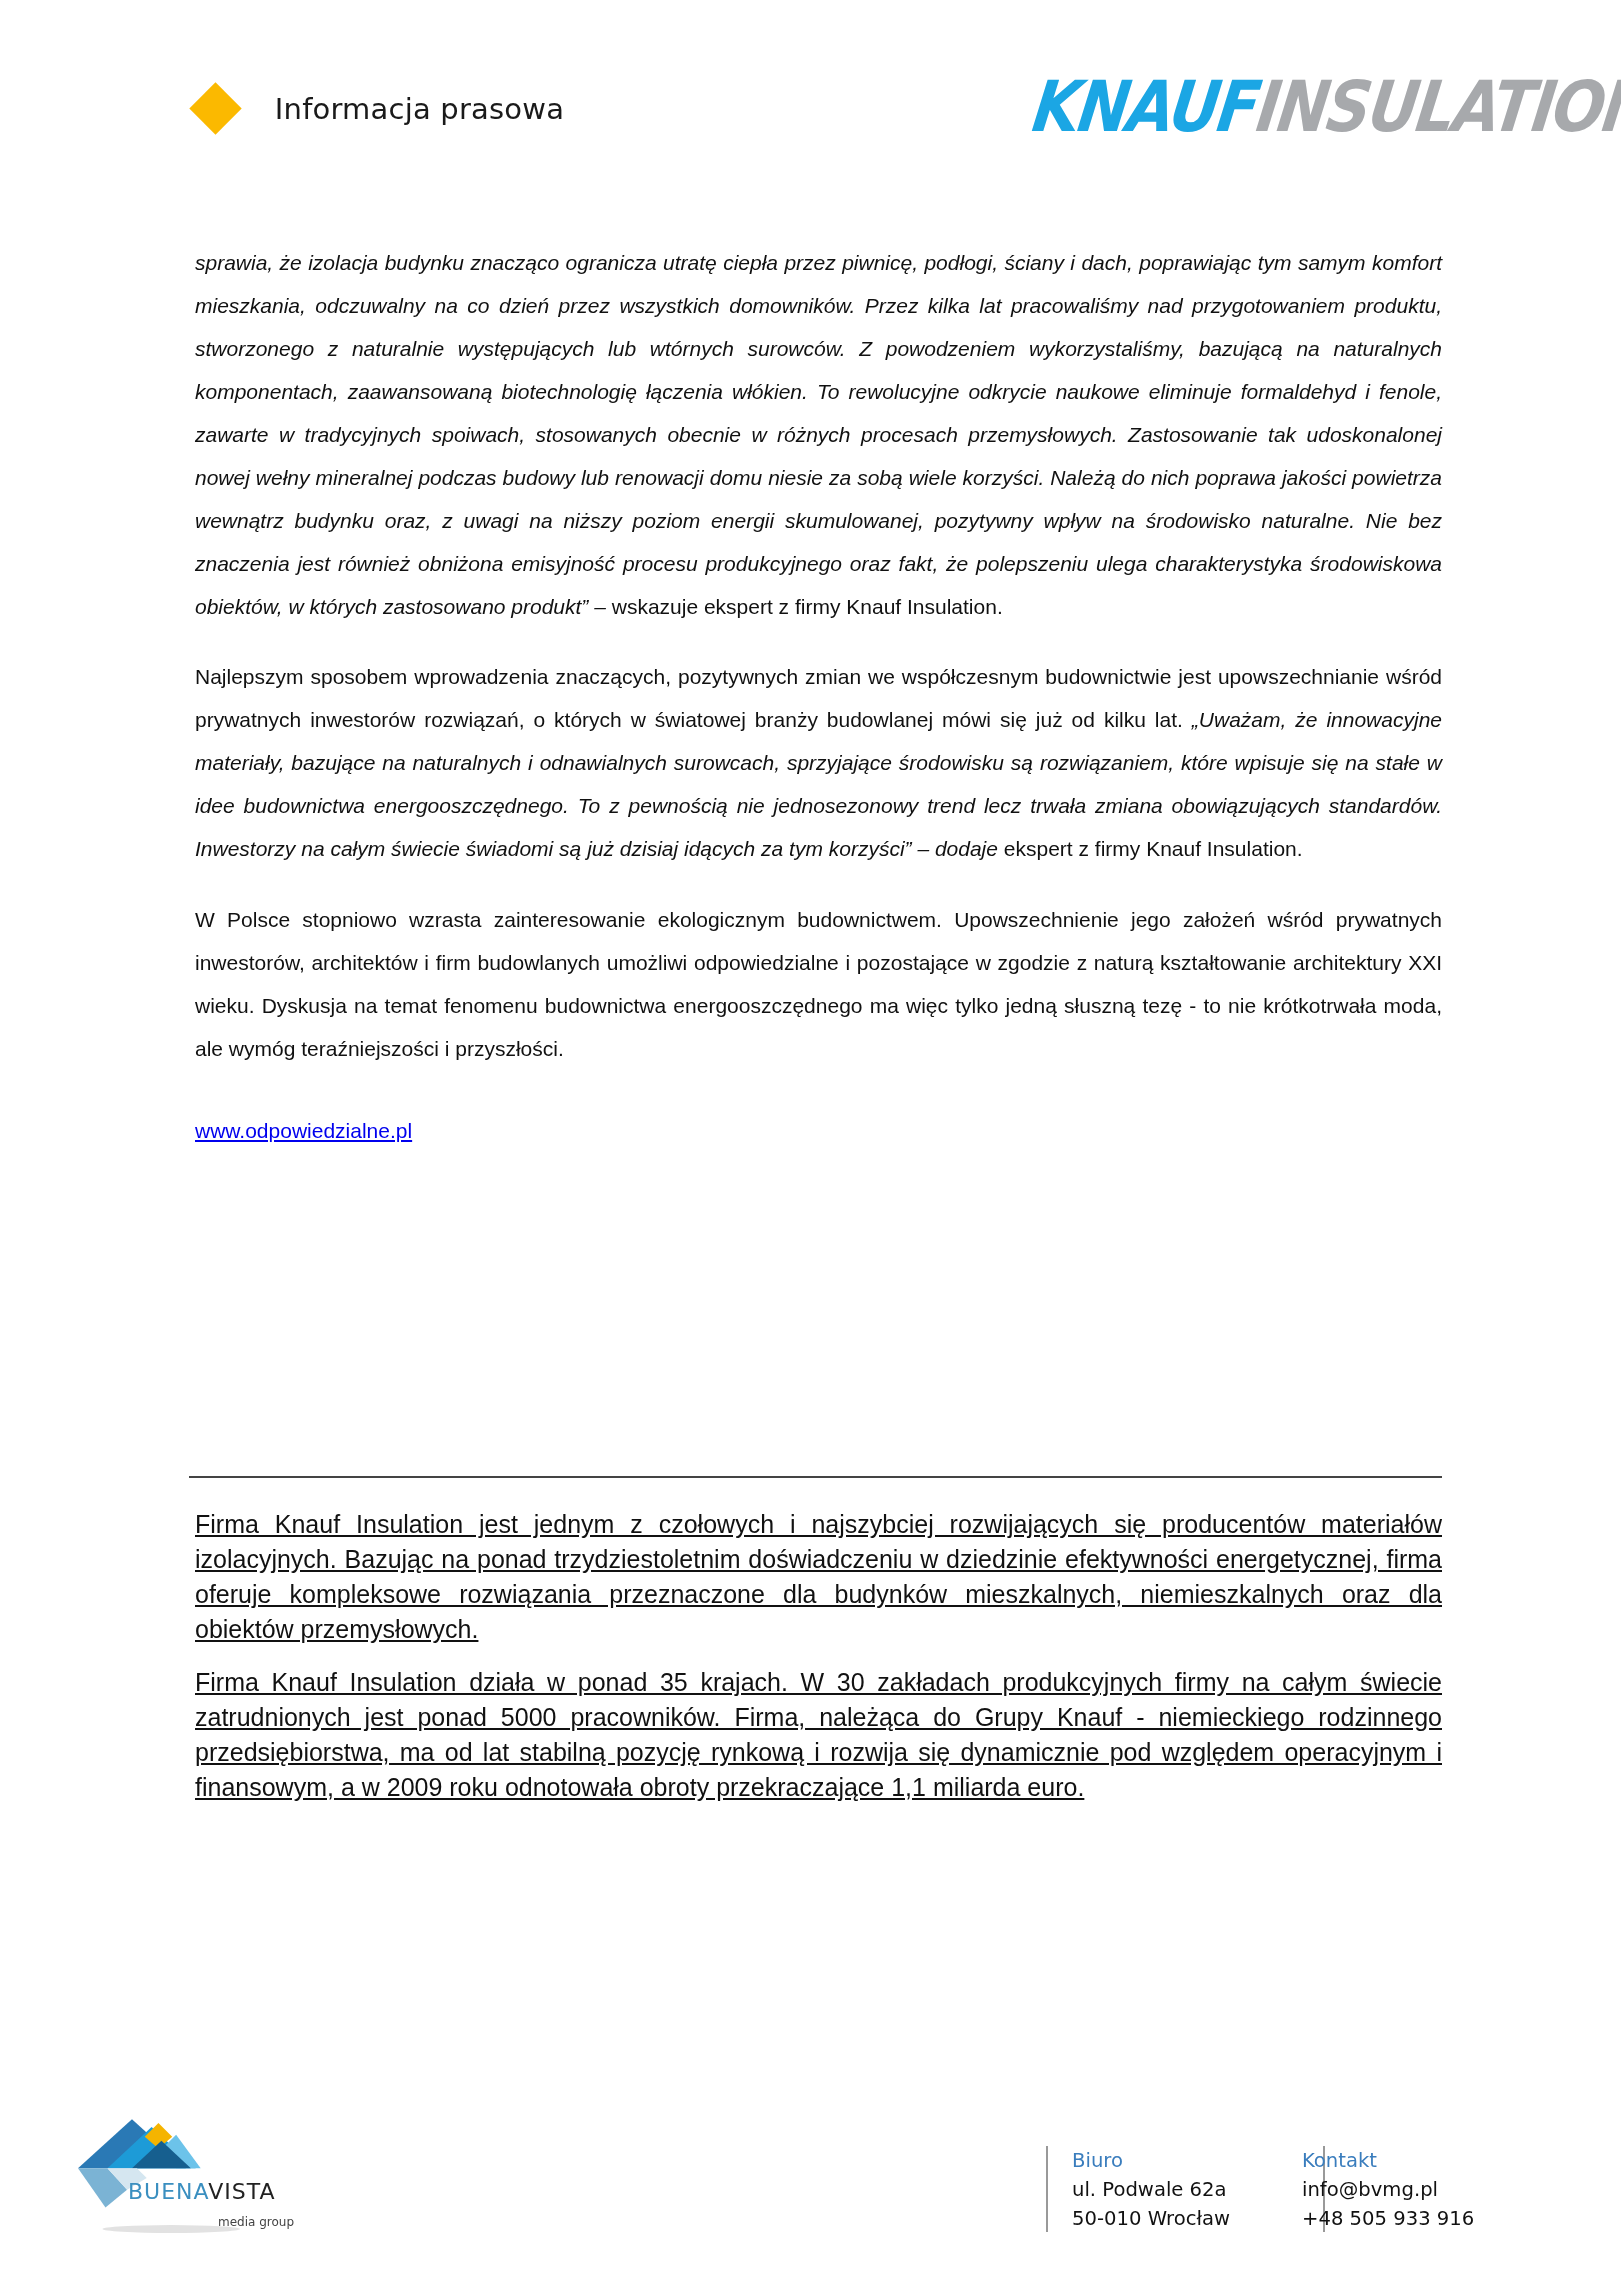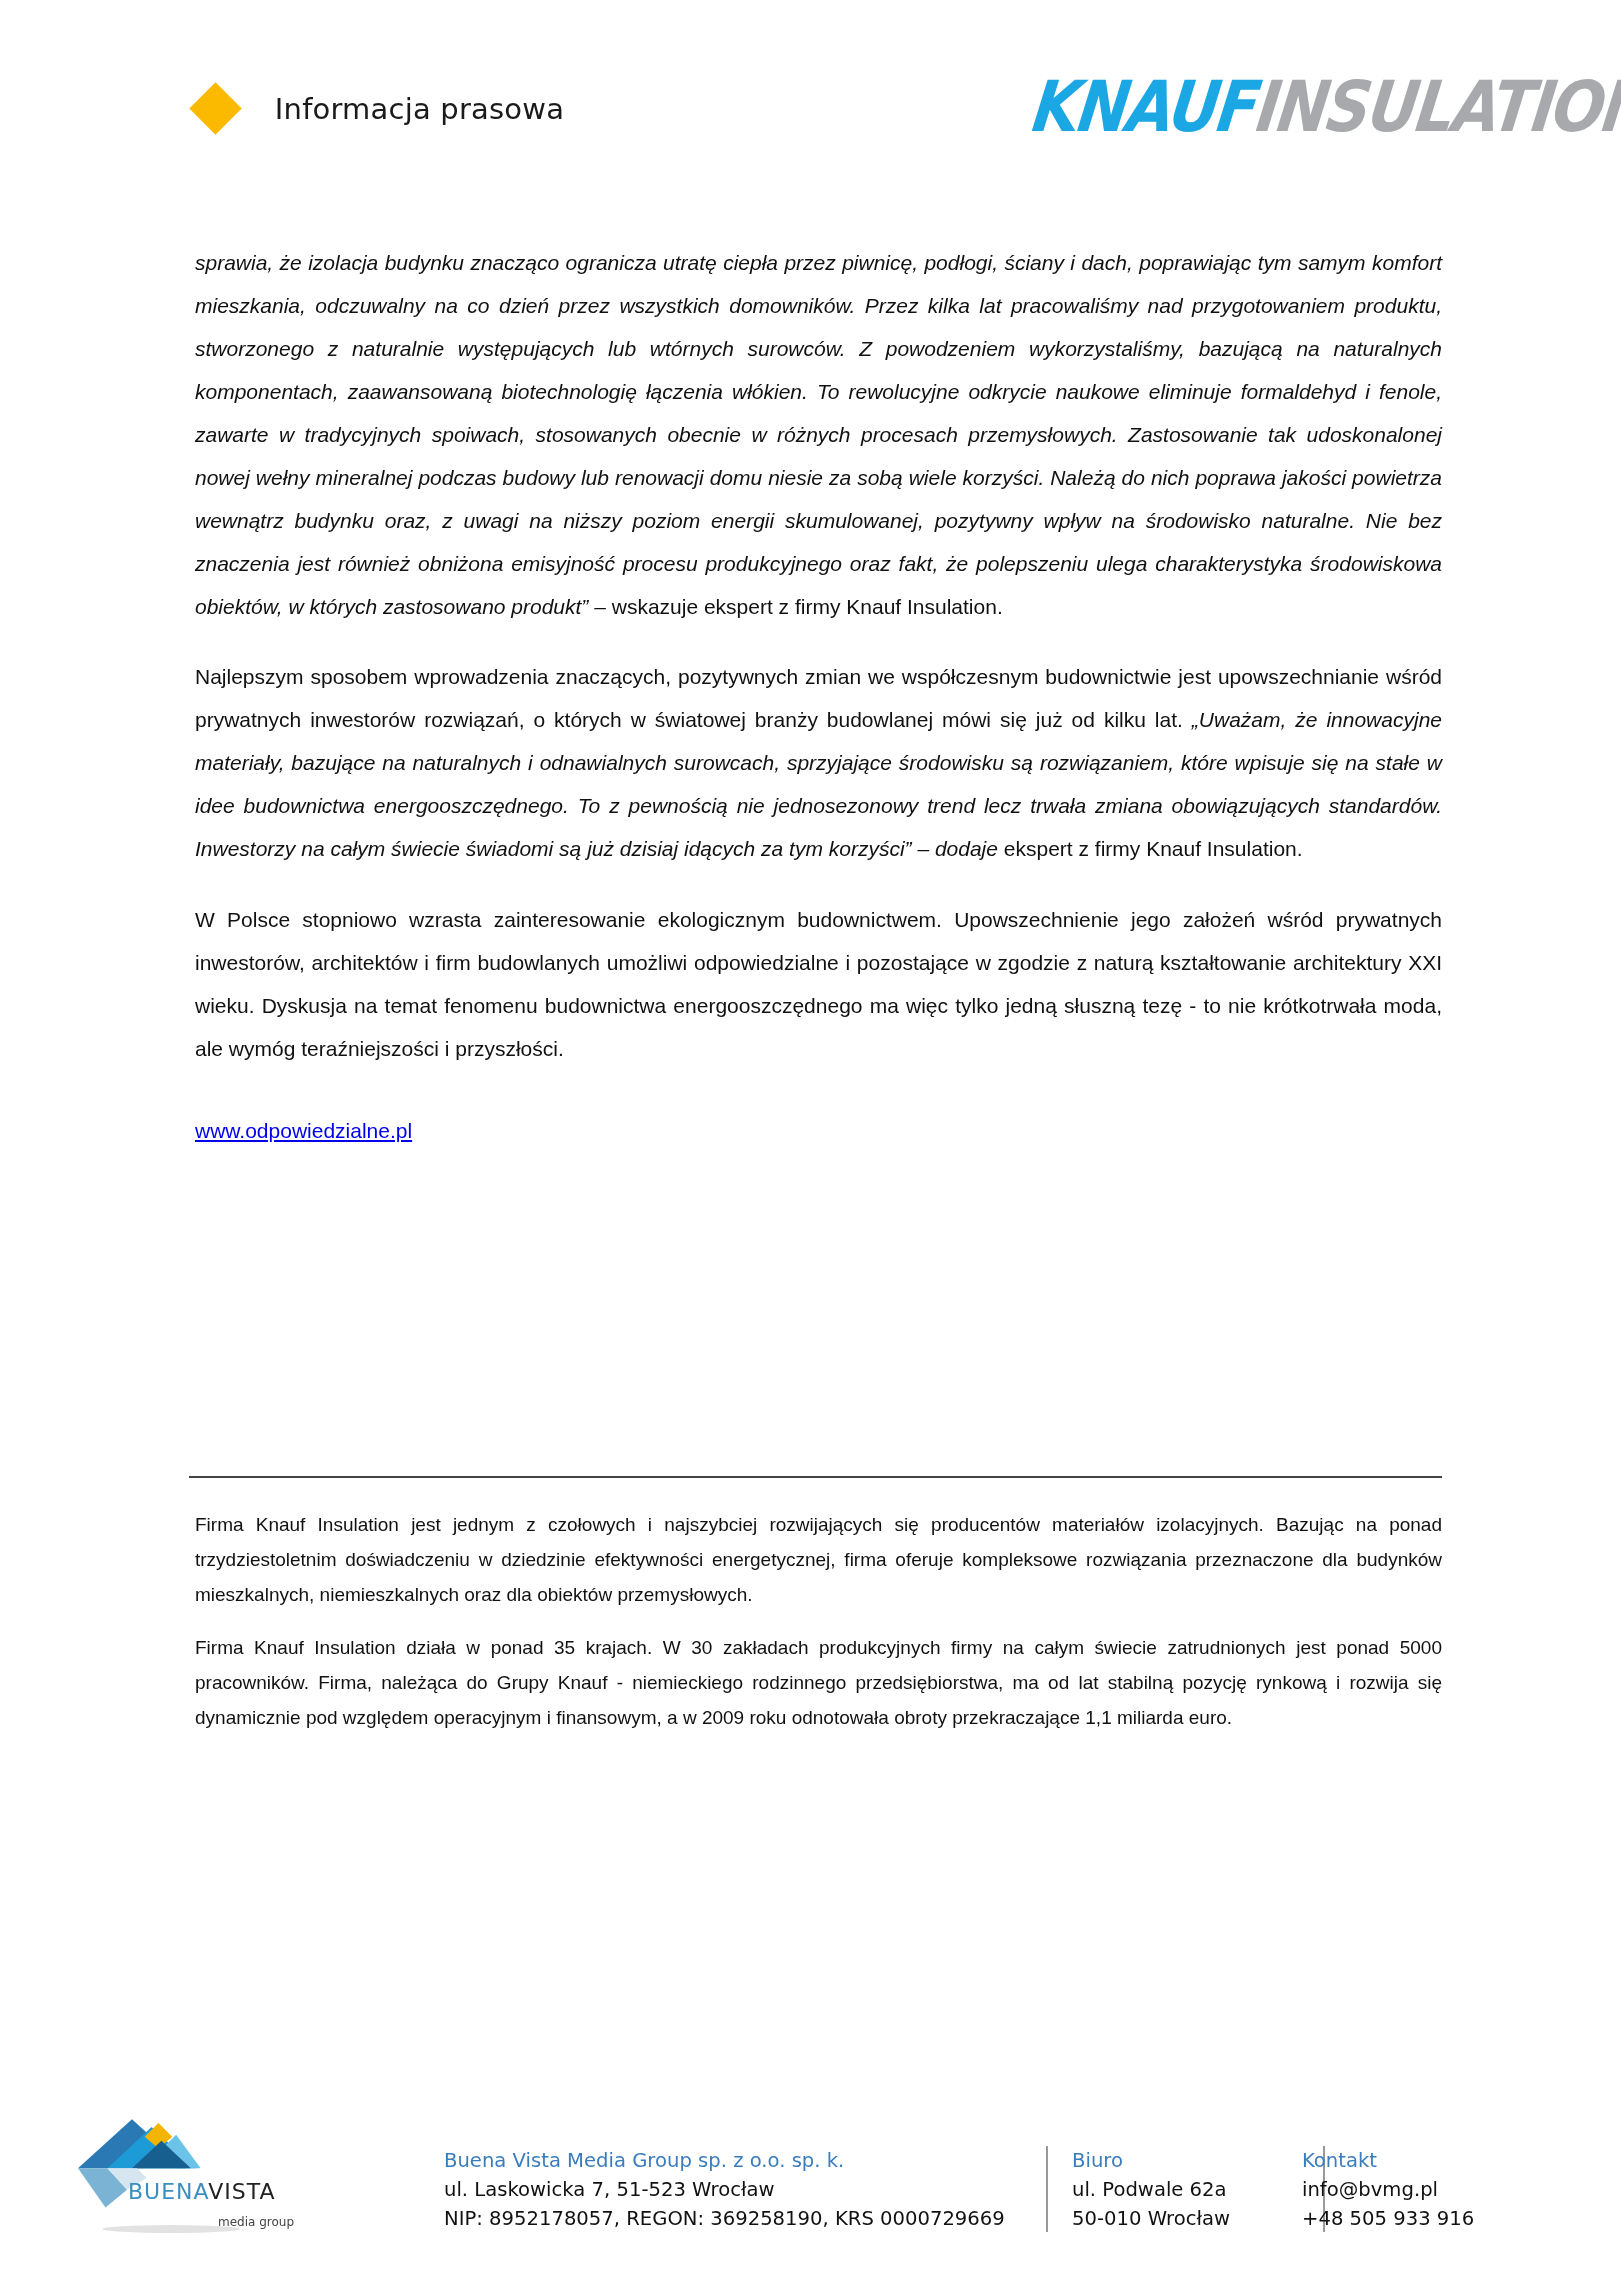--- a/index.html
+++ b/index.html
@@ -16,21 +16,21 @@
   .content { position: absolute; left: 195px; top: 241px; width: 1247px; font-family: "Liberation Sans", sans-serif; font-size: 21px; line-height: 43px; text-align: justify; color: #111; }
   .content p { margin: 0; }
   .content p + p { margin-top: 19.6px; }
   .content .gap-lg { margin-top: 27.4px !important; }
   .it { font-style: italic; }
   .link { color: #0000ee; text-decoration: underline; }
   .link-wrap { margin-top: 39px !important; }
 
   .rule { position: absolute; left: 189px; top: 1476px; width: 1253px; height: 2px; background: #444; }
 
-  .boiler { position: absolute; left: 195px; top: 1507px; width: 1247px; font-size: 19px; line-height: 35px; text-align: justify; color: #111; }
+  .boiler { position: absolute; left: 195px; top: 1507px; width: 1247px; font-size: 25px; line-height: 35px; text-align: justify; color: #111; text-decoration: underline; }
   .boiler p { margin: 0; }
   .boiler p + p { margin-top: 17.6px; }
 
   .footer { position: absolute; left: 0; top: 2107px; width: 1621px; height: 147px; }
   .bv-logo { position: absolute; left: 78px; top: 11.8px; width: 314px; height: 118px; }
   .bv-text { position: absolute; left: 128px; top: 74px; font-family: "DejaVu Sans", sans-serif; font-size: 22px; letter-spacing: 1px; line-height: 1; }
   .bv-text .b1 { color: #3a8fc0; }
   .bv-text .b2 { color: #222; }
   .bv-sub { position: absolute; left: 218px; top: 108px; font-family: "DejaVu Sans", sans-serif; font-size: 12px; color: #444; }
 
@@ -84,25 +84,20 @@
     <polygon points="55,50 85,22 115,50" fill="#165f8f"></polygon>
     <polygon points="0,50 30,50 50,72 28,90" fill="#7bb3d4"></polygon>
     <polygon points="30,50 60,50 70,60 50,72" fill="#d5e6f0"></polygon>
     <ellipse cx="95" cy="112" rx="70" ry="4" fill="#e2e2e2"></ellipse>
   </svg>
   <div class="bv-text">
     <span class="b1">BUENA</span><span class="b2">VISTA</span>
   </div>
   <div class="bv-sub">media group</div>
 
-  <div class="fcol fcol-1">
-    <div class="fh">Buena Vista Media Group sp. z o.o. sp. k.</div>
-    <div>ul. Laskowicka 7, 51-523 Wrocław</div>
-    <div>NIP: 8952178057, REGON: 369258190, KRS 0000729669</div>
-  </div>
   <div class="vline vline-1"></div>
   <div class="fcol fcol-2">
     <div class="fh">Biuro</div>
     <div>ul. Podwale 62a</div>
     <div>50-010 Wrocław</div>
   </div>
   <div class="vline vline-2"></div>
   <div class="fcol fcol-3">
     <div class="fh">Kontakt</div>
     <div>info@bvmg.pl</div>

